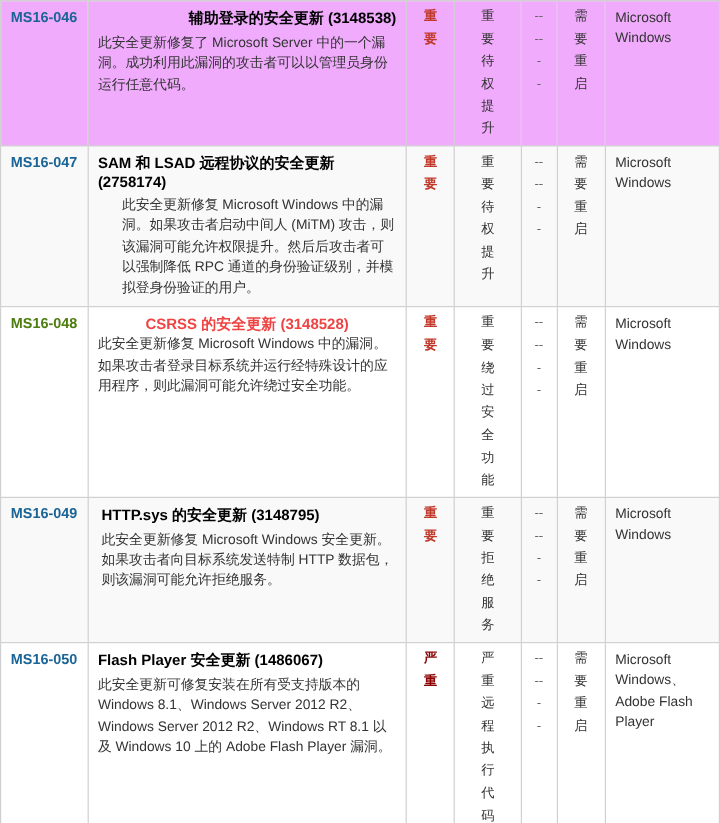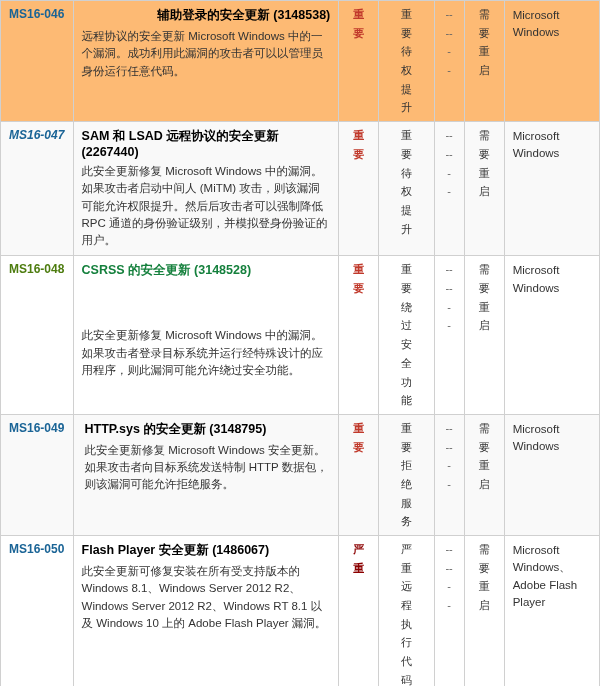--- a/index.html
+++ b/index.html
@@ -18,25 +18,25 @@
       border: 1px solid #d0d0d0;
       padding: 6px 8px;
       vertical-align: top;
     }
   </style>
 </head>
 <body>
 
 <table>
   <tbody id="table-body">
-  <tr style="background: #fdba74;">
+  <tr style="background: #f0abfc;">
         <td style="width: 52px; vertical-align: top; color: rgb(26, 100, 150); font-weight: bold; font-size: 12px; white-space: nowrap;">MS16-046</td>
         <td style="width: 265px; vertical-align: top;">
           <div style="font-weight: bold; font-size: 12.5px; margin-bottom: 4px; color: rgb(0, 0, 0); text-align: right;">辅助登录的安全更新 (3148538)</div>
-          <div style="font-size: 11.5px; line-height: 1.5; color: rgb(51, 51, 51);">远程协议的安全更新 Microsoft Windows 中的一个漏洞。成功利用此漏洞的攻击者可以以管理员身份运行任意代码。</div>
+          <div style="font-size: 11.5px; line-height: 1.5; color: rgb(51, 51, 51);">此安全更新修复了 Microsoft Server 中的一个漏洞。成功利用此漏洞的攻击者可以以管理员身份运行任意代码。</div>
         </td>
         <td style="width: 40px; vertical-align: top; text-align: center; padding: 4px 3px;">
           <div style="display: flex; flex-direction: column; align-items: center; font-size: 11px; line-height: 1.7; font-weight: bold; color: rgb(192, 57, 43);">
             <span>重</span>
             <span>要</span>
           </div>
         </td>
         <td style="width: 55px; vertical-align: top; text-align: center; padding: 4px 3px;">
           <div style="display: flex; flex-direction: column; align-items: center; font-size: 11px; line-height: 1.7; color: rgb(51, 51, 51);">
             <span>重</span>
@@ -59,24 +59,24 @@
           <div style="display: flex; flex-direction: column; align-items: center; font-size: 11px; line-height: 1.7; color: rgb(51, 51, 51);">
             <span>需</span>
             <span>要</span>
             <span>重</span>
             <span>启</span>
           </div>
         </td>
         <td style="width: 95px; vertical-align: top; font-size: 11.5px; color: rgb(51, 51, 51); line-height: 1.5;">Microsoft Windows</td>
       </tr>
       <tr style="background: rgb(249, 249, 249);">
-        <td style="width: 52px; vertical-align: top; color: rgb(26, 100, 150); font-weight: bold; font-size: 12px; white-space: nowrap; font-style: italic;">MS16-047</td>
-        <td style="width: 265px; vertical-align: top;">
-          <div style="font-weight: bold; font-size: 12.5px; margin-bottom: 4px; color: rgb(0, 0, 0);">SAM 和 LSAD 远程协议的安全更新 (2267440)</div>
-          <div style="font-size: 11.5px; line-height: 1.5; color: rgb(51, 51, 51);">此安全更新修复 Microsoft Windows 中的漏洞。如果攻击者启动中间人 (MiTM) 攻击，则该漏洞可能允许权限提升。然后后攻击者可以强制降低 RPC 通道的身份验证级别，并模拟登身份验证的用户。</div>
+        <td style="width: 52px; vertical-align: top; color: rgb(26, 100, 150); font-weight: bold; font-size: 12px; white-space: nowrap;">MS16-047</td>
+        <td style="width: 265px; vertical-align: top;">
+          <div style="font-weight: bold; font-size: 12.5px; margin-bottom: 4px; color: rgb(0, 0, 0);">SAM 和 LSAD 远程协议的安全更新 (2758174)</div>
+          <div style="font-size: 11.5px; line-height: 1.5; color: rgb(51, 51, 51); margin-left: 20px;">此安全更新修复 Microsoft Windows 中的漏洞。如果攻击者启动中间人 (MiTM) 攻击，则该漏洞可能允许权限提升。然后后攻击者可以强制降低 RPC 通道的身份验证级别，并模拟登身份验证的用户。</div>
         </td>
         <td style="width: 40px; vertical-align: top; text-align: center; padding: 4px 3px;">
           <div style="display: flex; flex-direction: column; align-items: center; font-size: 11px; line-height: 1.7; font-weight: bold; color: rgb(192, 57, 43);">
             <span>重</span>
             <span>要</span>
           </div>
         </td>
         <td style="width: 55px; vertical-align: top; text-align: center; padding: 4px 3px;">
           <div style="display: flex; flex-direction: column; align-items: center; font-size: 11px; line-height: 1.7; color: rgb(51, 51, 51);">
             <span>重</span>
@@ -101,22 +101,22 @@
             <span>要</span>
             <span>重</span>
             <span>启</span>
           </div>
         </td>
         <td style="width: 95px; vertical-align: top; font-size: 11.5px; color: rgb(51, 51, 51); line-height: 1.5;">Microsoft Windows</td>
       </tr>
       <tr style="background: rgb(255, 255, 255);">
         <td style="width: 52px; vertical-align: top; color: #4d7c0f; font-weight: bold; font-size: 12px; white-space: nowrap;">MS16-048</td>
         <td style="width: 265px; vertical-align: top;">
-          <div style="font-weight: bold; font-size: 12.5px; margin-bottom: 0; color: #15803d;">CSRSS 的安全更新 (3148528)</div>
-          <div style="font-size: 11.5px; line-height: 1.5; color: rgb(51, 51, 51); margin-top: 48px;">此安全更新修复 Microsoft Windows 中的漏洞。如果攻击者登录目标系统并运行经特殊设计的应用程序，则此漏洞可能允许绕过安全功能。</div>
+          <div style="font-weight: bold; font-size: 12.5px; margin-bottom: 0; color: #ef4444; text-align: center;">CSRSS 的安全更新 (3148528)</div>
+          <div style="font-size: 11.5px; line-height: 1.5; color: rgb(51, 51, 51);">此安全更新修复 Microsoft Windows 中的漏洞。如果攻击者登录目标系统并运行经特殊设计的应用程序，则此漏洞可能允许绕过安全功能。</div>
         </td>
         <td style="width: 40px; vertical-align: top; text-align: center; padding: 4px 3px;">
           <div style="display: flex; flex-direction: column; align-items: center; font-size: 11px; line-height: 1.7; font-weight: bold; color: rgb(192, 57, 43);">
             <span>重</span>
             <span>要</span>
           </div>
         </td>
         <td style="width: 55px; vertical-align: top; text-align: center; padding: 4px 3px;">
           <div style="display: flex; flex-direction: column; align-items: center; font-size: 11px; line-height: 1.7; color: rgb(51, 51, 51);">
             <span>重</span>

